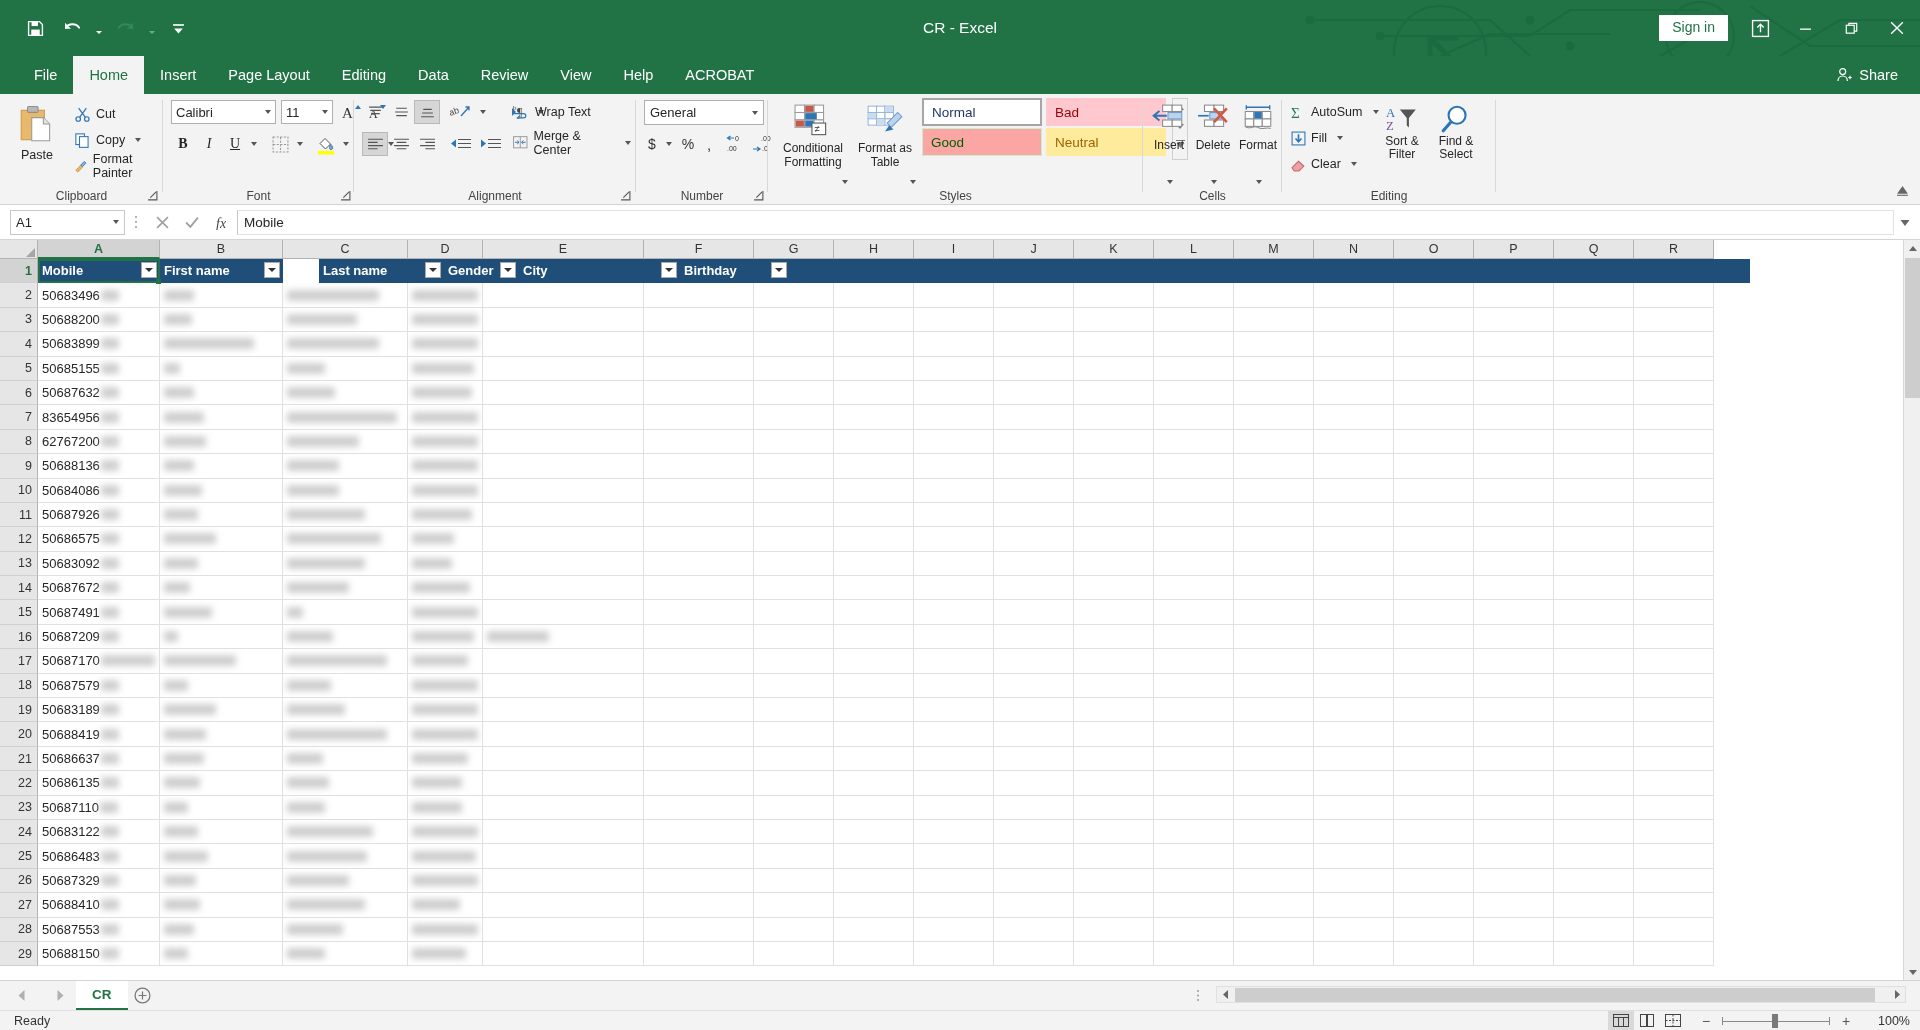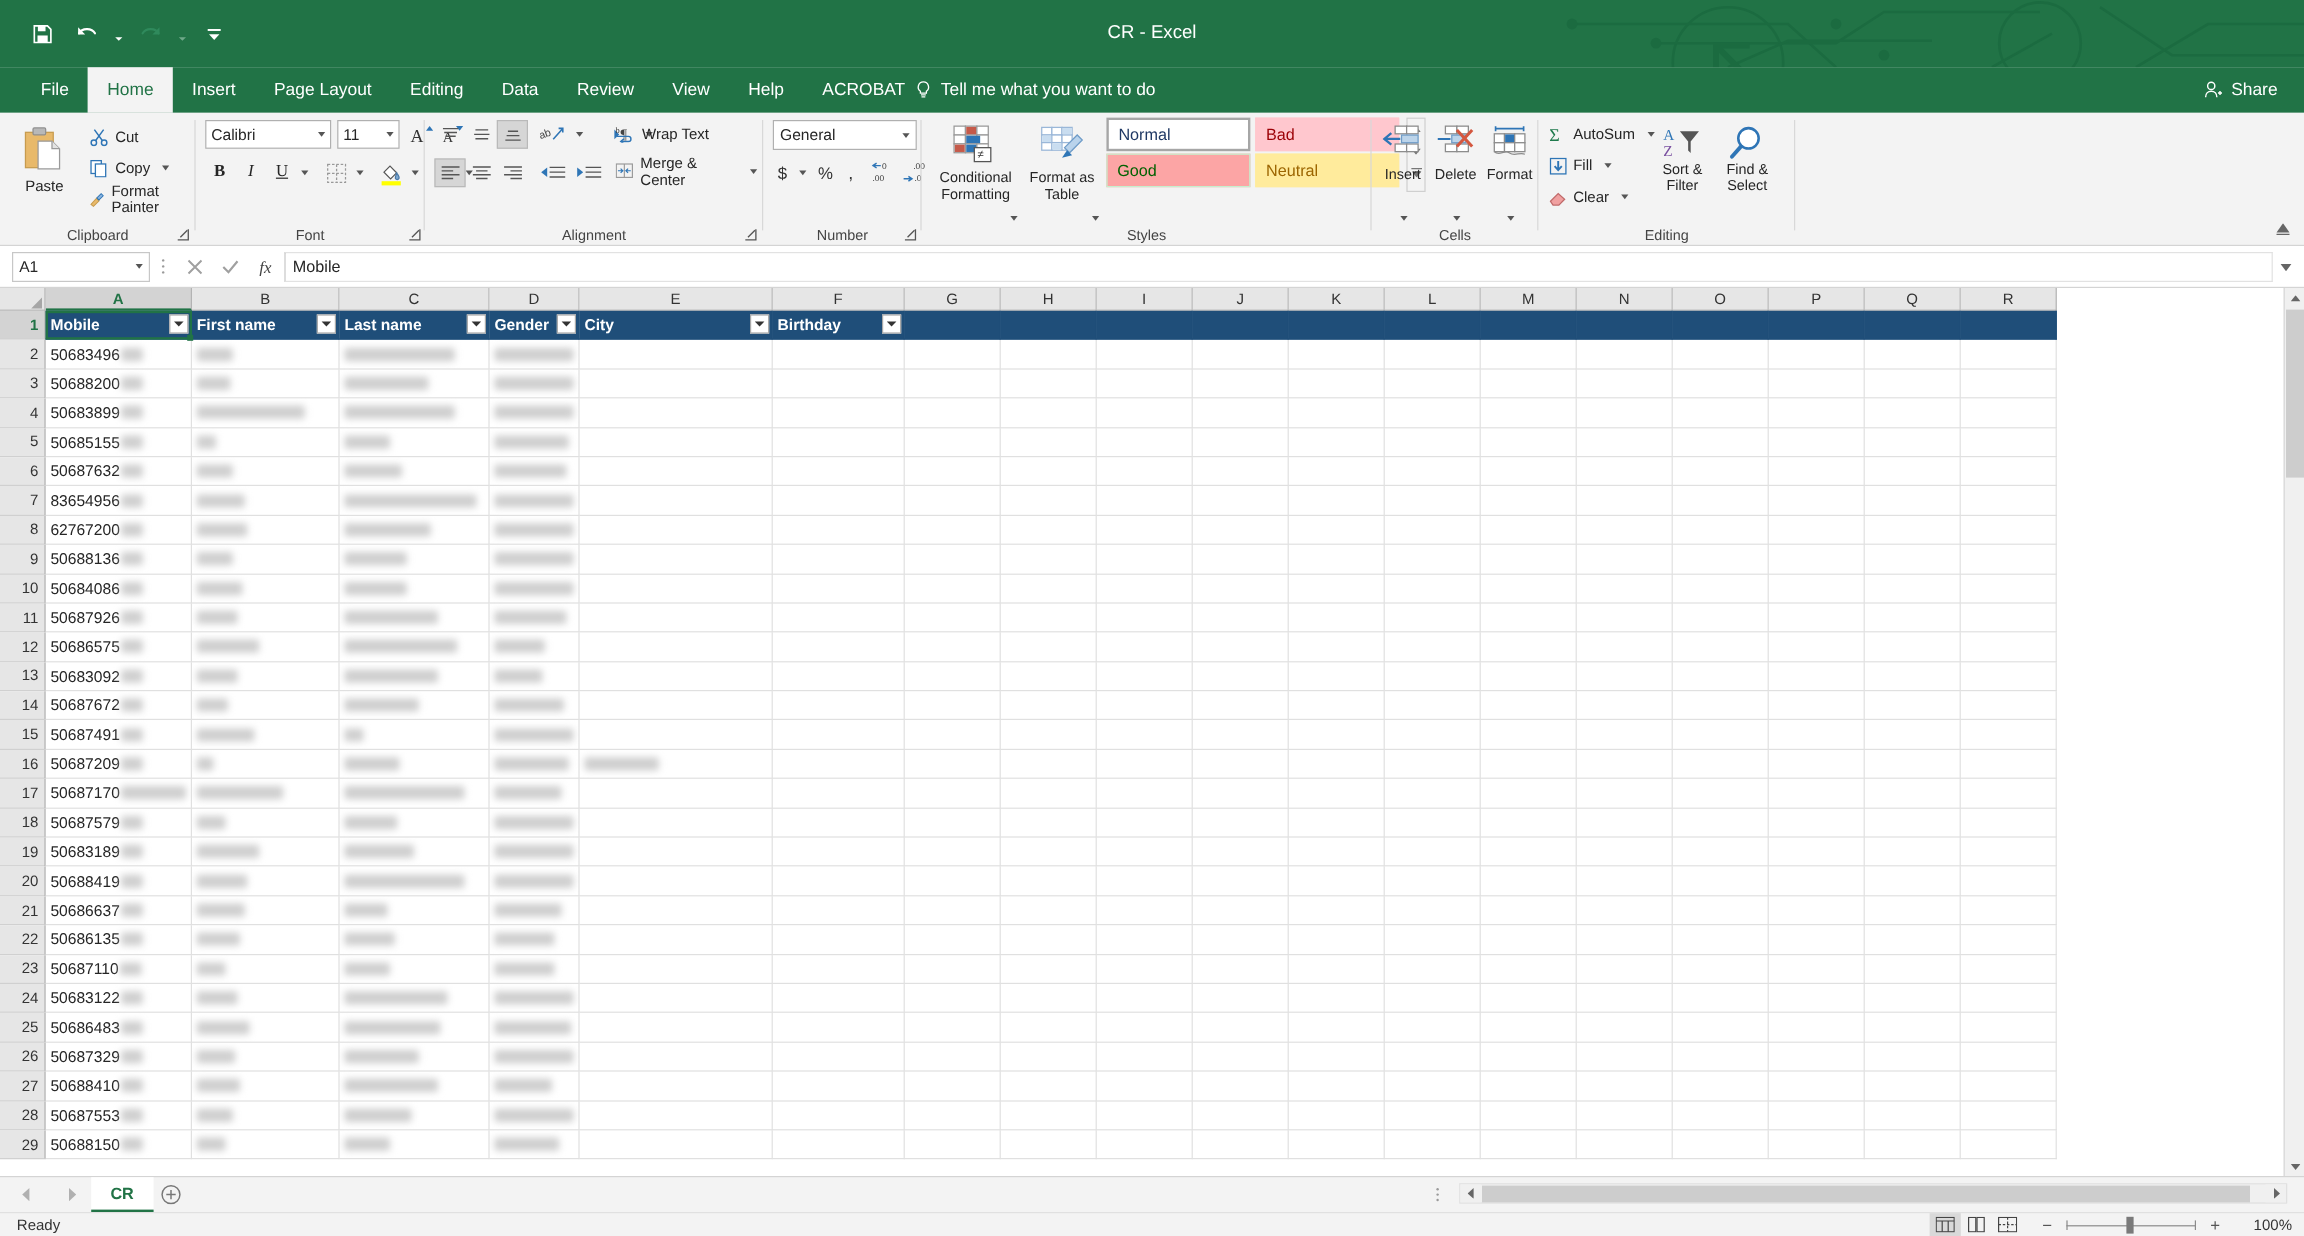--- a/index.html
+++ b/index.html
@@ -313,42 +313,60 @@
       <div class="qat-btn">
         <svg width="13" height="13" viewBox="0 0 12 12">
           <rect x="1" y="2" width="10" height="1.5" fill="#fff"></rect>
           <path d="M2 6 L10 6 L6 10.5 Z" fill="#fff"></path>
         </svg>
       </div>
     </div>
 
     <div class="title-text">CR  -  Excel</div>
 
+    <div class="win-right">
+      <div class="signin">Sign in</div>
+      <div class="ribdisp">
+        <svg width="19" height="19" viewBox="0 0 18 18" fill="none">
+          <rect x="1.5" y="1.5" width="15" height="15" stroke="#fff" stroke-width="1.3"></rect>
+          <path d="M9 12.5 L9 5.5 M6 8 L9 5 L12 8" stroke="#fff" stroke-width="1.3"></path>
+        </svg>
+      </div>
+      <div class="wbtn">
+        <svg width="13" height="13" viewBox="0 0 12 12">
+            <rect x="1" y="6" width="10" height="1.2" fill="#fff"></rect>
+          </svg>
+      </div>
+      <div class="wbtn">
+        <svg width="13" height="13" viewBox="0 0 12 12" fill="none" stroke="#fff" stroke-width="1.1">
+          <rect x="1.2" y="3" width="7.3" height="7.3"></rect>
+            <path d="M3.6 3V1.2h7.2v7.2H8.8"></path>
+        </svg>
+      </div>
+      <div class="wbtn close">
+        <svg width="14" height="14" viewBox="0 0 12 12" stroke="#fff" stroke-width="1.2">
+          <path d="M1 1 L11 11 M11 1 L1 11"></path>
+        </svg>
+      </div>
+    </div>
   </div>
 
   <div class="tabsrow">
     <div class="tabs" id="tabs-host">
         <div class="tab">File</div>
         <div class="tab active">Home</div>
         <div class="tab">Insert</div>
         <div class="tab">Page Layout</div>
         <div class="tab">Editing</div>
         <div class="tab">Data</div>
         <div class="tab">Review</div>
         <div class="tab">View</div>
         <div class="tab">Help</div>
         <div class="tab">ACROBAT</div>
       </div>
-    <div class="tellme">
-      <svg width="15" height="16" viewBox="0 0 14 16" fill="none">
-        <path d="M7 1.2a4.3 4.3 0 0 0-2.5 7.8v1.6h5V9A4.3 4.3 0 0 0 7 1.2z" stroke="#fff" stroke-width="1.1"></path>
-        <path d="M5 12h4M5.4 13.7h3.2" stroke="#fff" stroke-width="1.1"></path>
-      </svg>
-      <span>Tell me what you want to do</span>
-    </div>
     <div class="share">
       <svg width="17" height="16" viewBox="0 0 16 16" fill="none">
         <circle cx="6.2" cy="4.6" r="3" stroke="#fff" stroke-width="1.2"></circle>
         <path d="M1.5 14c0-3 2.1-5 4.7-5s4.7 2 4.7 5" stroke="#fff" stroke-width="1.2"></path>
         <path d="M11.8 10.5h3.4M13.5 8.8v3.4" stroke="#fff" stroke-width="1.2"></path>
       </svg>
       <span>Share</span>
     </div>
   </div>
 
@@ -887,21 +905,21 @@
             <div class="fdrop">
               <i></i>
             </div>
           </div>
           <div class="cell" style="width: 123px;">
             <span>First name</span>
             <div class="fdrop">
               <i></i>
             </div>
           </div>
-          <div class="cell" style="width: 125px;">
+          <div class="cell" style="width: 125px; margin-left: 36px;">
             <span>Last name</span>
             <div class="fdrop">
               <i></i>
             </div>
           </div>
           <div class="cell" style="width: 75px;">
             <span>Gender</span>
             <div class="fdrop">
               <i></i>
             </div>

